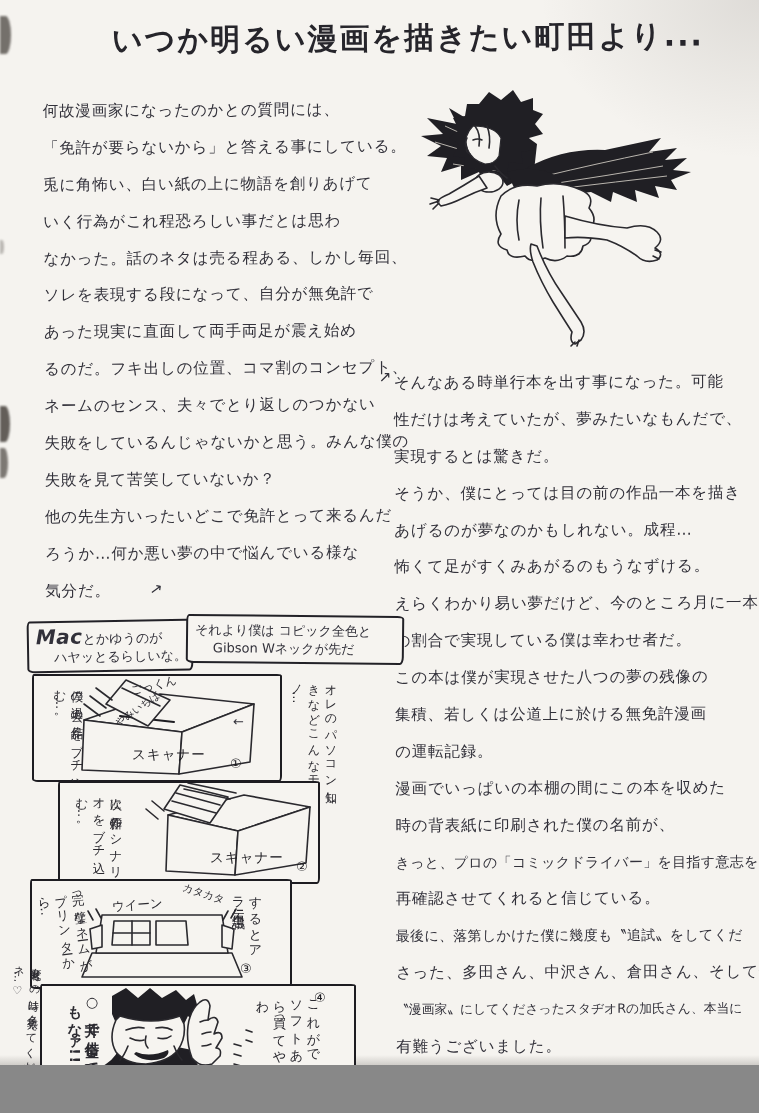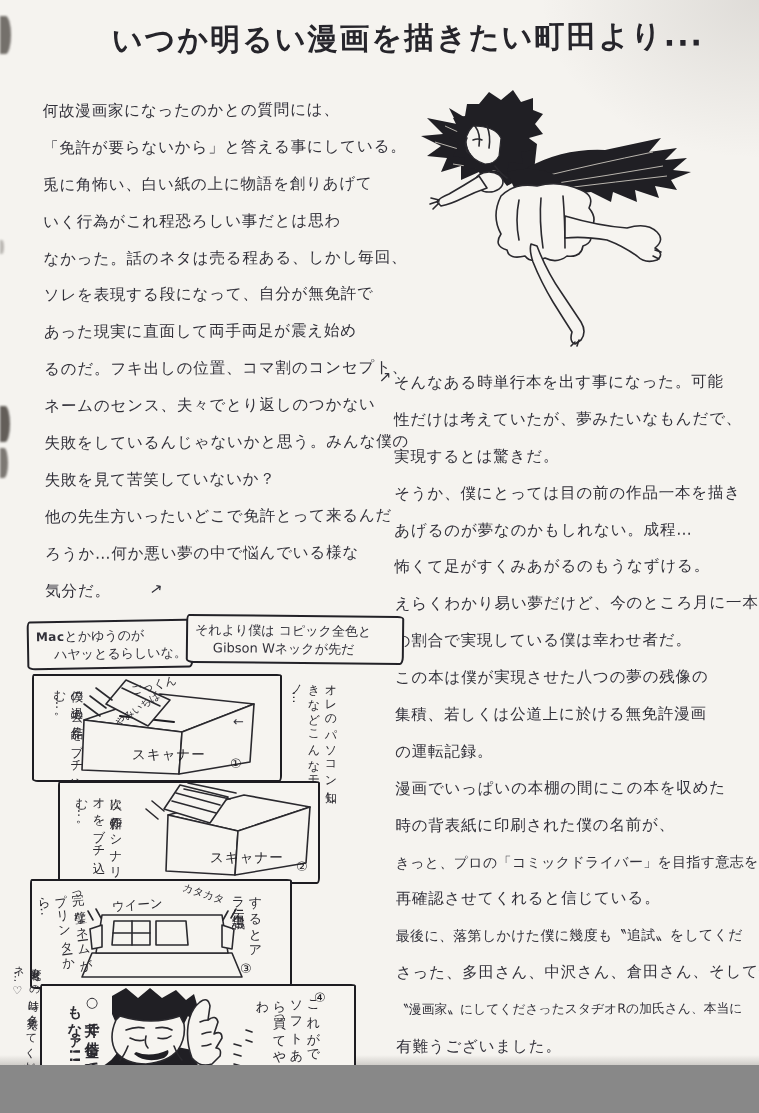--- a/index.html
+++ b/index.html
@@ -32,21 +32,21 @@
   .col-right div:nth-child(16){font-size:14px; letter-spacing:.3px;}
   .col-right div:nth-child(18){font-size:12.8px; letter-spacing:0;}
 
   .penmark{position:absolute; font-size:15px; color:#32313a;}
 
   .capbox{
     position:absolute; border:2px solid #222127; background:#f6f4f0;
     padding:5px 7px 4px 7px; font-size:13px; line-height:18px;
     border-radius:3px 7px 4px 8px / 7px 3px 8px 4px; white-space:nowrap;
   }
-  .capbox .brand{font-weight:900; font-size:12px; letter-spacing:.5px;}
+  .capbox .brand{font-weight:900; font-size:20px; letter-spacing:.5px;font-style:italic;}
   .capbox .indent{padding-left:18px;}
 
   .panel{
     position:absolute; border:2.5px solid #1d1c21; background:#f6f4f0;
     border-radius:2px 5px 3px 6px / 5px 2px 6px 3px;
   }
   .panel svg{position:absolute; left:0; top:0; width:100%; height:100%;}
   .vtext{
     position:absolute; writing-mode:vertical-rl; letter-spacing:1.5px;
     font-size:12.5px; color:#2b2a30; line-height:17px;

